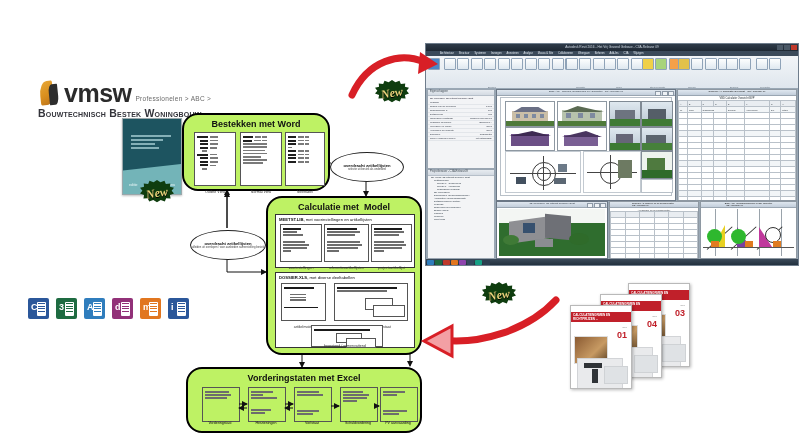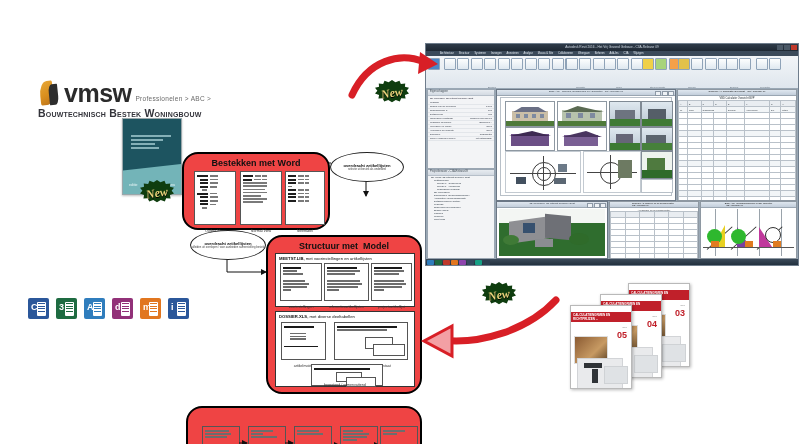--- a/index.html
+++ b/index.html
@@ -50,21 +50,21 @@
        100% 52%,88% 58%,90% 71%,77% 70%,73% 83%,61% 77%,50% 86%,39% 77%,27% 83%,23% 70%,
        10% 71%,12% 58%,0% 52%,7% 41%,0% 30%,12% 26%,11% 13%,24% 15%,28% 3%,40% 9%);
      display:flex;align-items:center;justify-content:center;}
   .newbadge span{font-family:"Liberation Serif",serif;font-style:italic;font-weight:bold;
      font-size:12px;color:#e8d27a;transform:rotate(-10deg);text-shadow:0 1px 0 #000;}
   #new-badge-book{left:140px;top:180px;}
   #new-badge-top{left:375px;top:80px;}
   #new-badge-bottom{left:482px;top:282px;}
 
   
-  .rbox{position:absolute;border:2px solid #000;border-radius:16px;background:#ef4444;margin-top:39px;}
+  .rbox{position:absolute;border:2px solid #000;border-radius:16px;background:#bef264;}
   .rbox .hd{text-align:center;font-weight:bold;font-size:9px;margin-top:4px;}
   .panel{border:1px solid #555;background:#fff;position:absolute;}
   .panel .lbl{position:absolute;bottom:-9px;left:0;right:0;text-align:center;
         font-size:3.6px;color:#333;}
   .rowline{height:1.6px;background:#6d6d6d;margin:1.3px 0;}
   .rowline.dark{background:#1a1a1a;height:1.8px;}
   .tiny{font-size:3.4px;color:#222;line-height:1.5;}
 
   
   #box-word{left:182px;top:113px;width:144px;height:74px;}
@@ -452,21 +452,21 @@
     <b>overdracht artikellijsten</b>
     <span>afleiden uit overlopen / voor aanbieden samenstelling bestek</span>
   </div>
   <div class="callout" id="callout-right">
     <b>overdracht artikellijsten</b>
     <span>selectie uit bestek als onderdeel</span>
   </div>
 
   <div class="rbox" id="box-meet">
     <div class="hd">
-      <span>Structuur met</span>
+      <span>Calculatie met</span>
       &nbsp;<span>Model</span>
     </div>
 
     <div class="innerbox" id="meetlib">
       <div class="subhd">
         <span>MEETST.LIB,</span><em> met voorinstellingen en artikellijsten</em>
       </div>
       <div class="panel" style="left:4px;top:9px;width:40px;height:36px">
         <div class="tiny" style="padding:2px">
           <div class="rowline dark" style="width:18px"></div>
@@ -538,20 +538,21 @@
           <div class="rowline dark" style="width:56px"></div>
         </div>
         <div class="panel" style="left:24px;top:7px;width:24px;height:8px"></div>
         <div class="panel" style="left:34px;top:12px;width:28px;height:8px;background:#fff"></div>
       </div>
       <div style="position:absolute;left:0;right:0;bottom:-1px;text-align:center;font-size:3.6px;color:#333">begrotend / samenvattend</div>
     </div>
   </div>
 
   <div class="rbox" id="box-vord">
+    <div class="hd">Vorderingstaten met Excel</div>
     <div class="vp" style="left:14px">
       <div class="tiny" style="padding:2px">
           <div class="rowline" style="width:24px"></div>
           <div class="rowline" style="width:26px"></div>
           <div class="rowline" style="width:22px"></div>
         </div>
       </div>
     <div class="vlbl" style="left:8px">Vorderingstaat</div>
 
     <div class="vp" style="left:60px">
@@ -1240,21 +1241,21 @@
         <div class="k" style="left:6px;top:4px;width:18px;height:5px"></div>
         <div class="k" style="left:14px;top:10px;width:6px;height:14px"></div>
       </div>
     <div class="img3"></div>
   </div>
   <div class="cover" style="left:570px;top:305px;width:60px;height:82px">
     <div class="band">
         <span>CALCULATIENORMEN EN RICHTPRIJZEN ...</span>
       </div>
     <div class="numlbl">deel</div>
-    <div class="num">05</div>
+    <div class="num">01</div>
     <div class="img1"></div>
     <div class="img2">
         <div class="k" style="left:6px;top:4px;width:18px;height:5px"></div>
         <div class="k" style="left:14px;top:10px;width:6px;height:14px"></div>
       </div>
     <div class="img3"></div>
   </div>
 
 </div>
 

